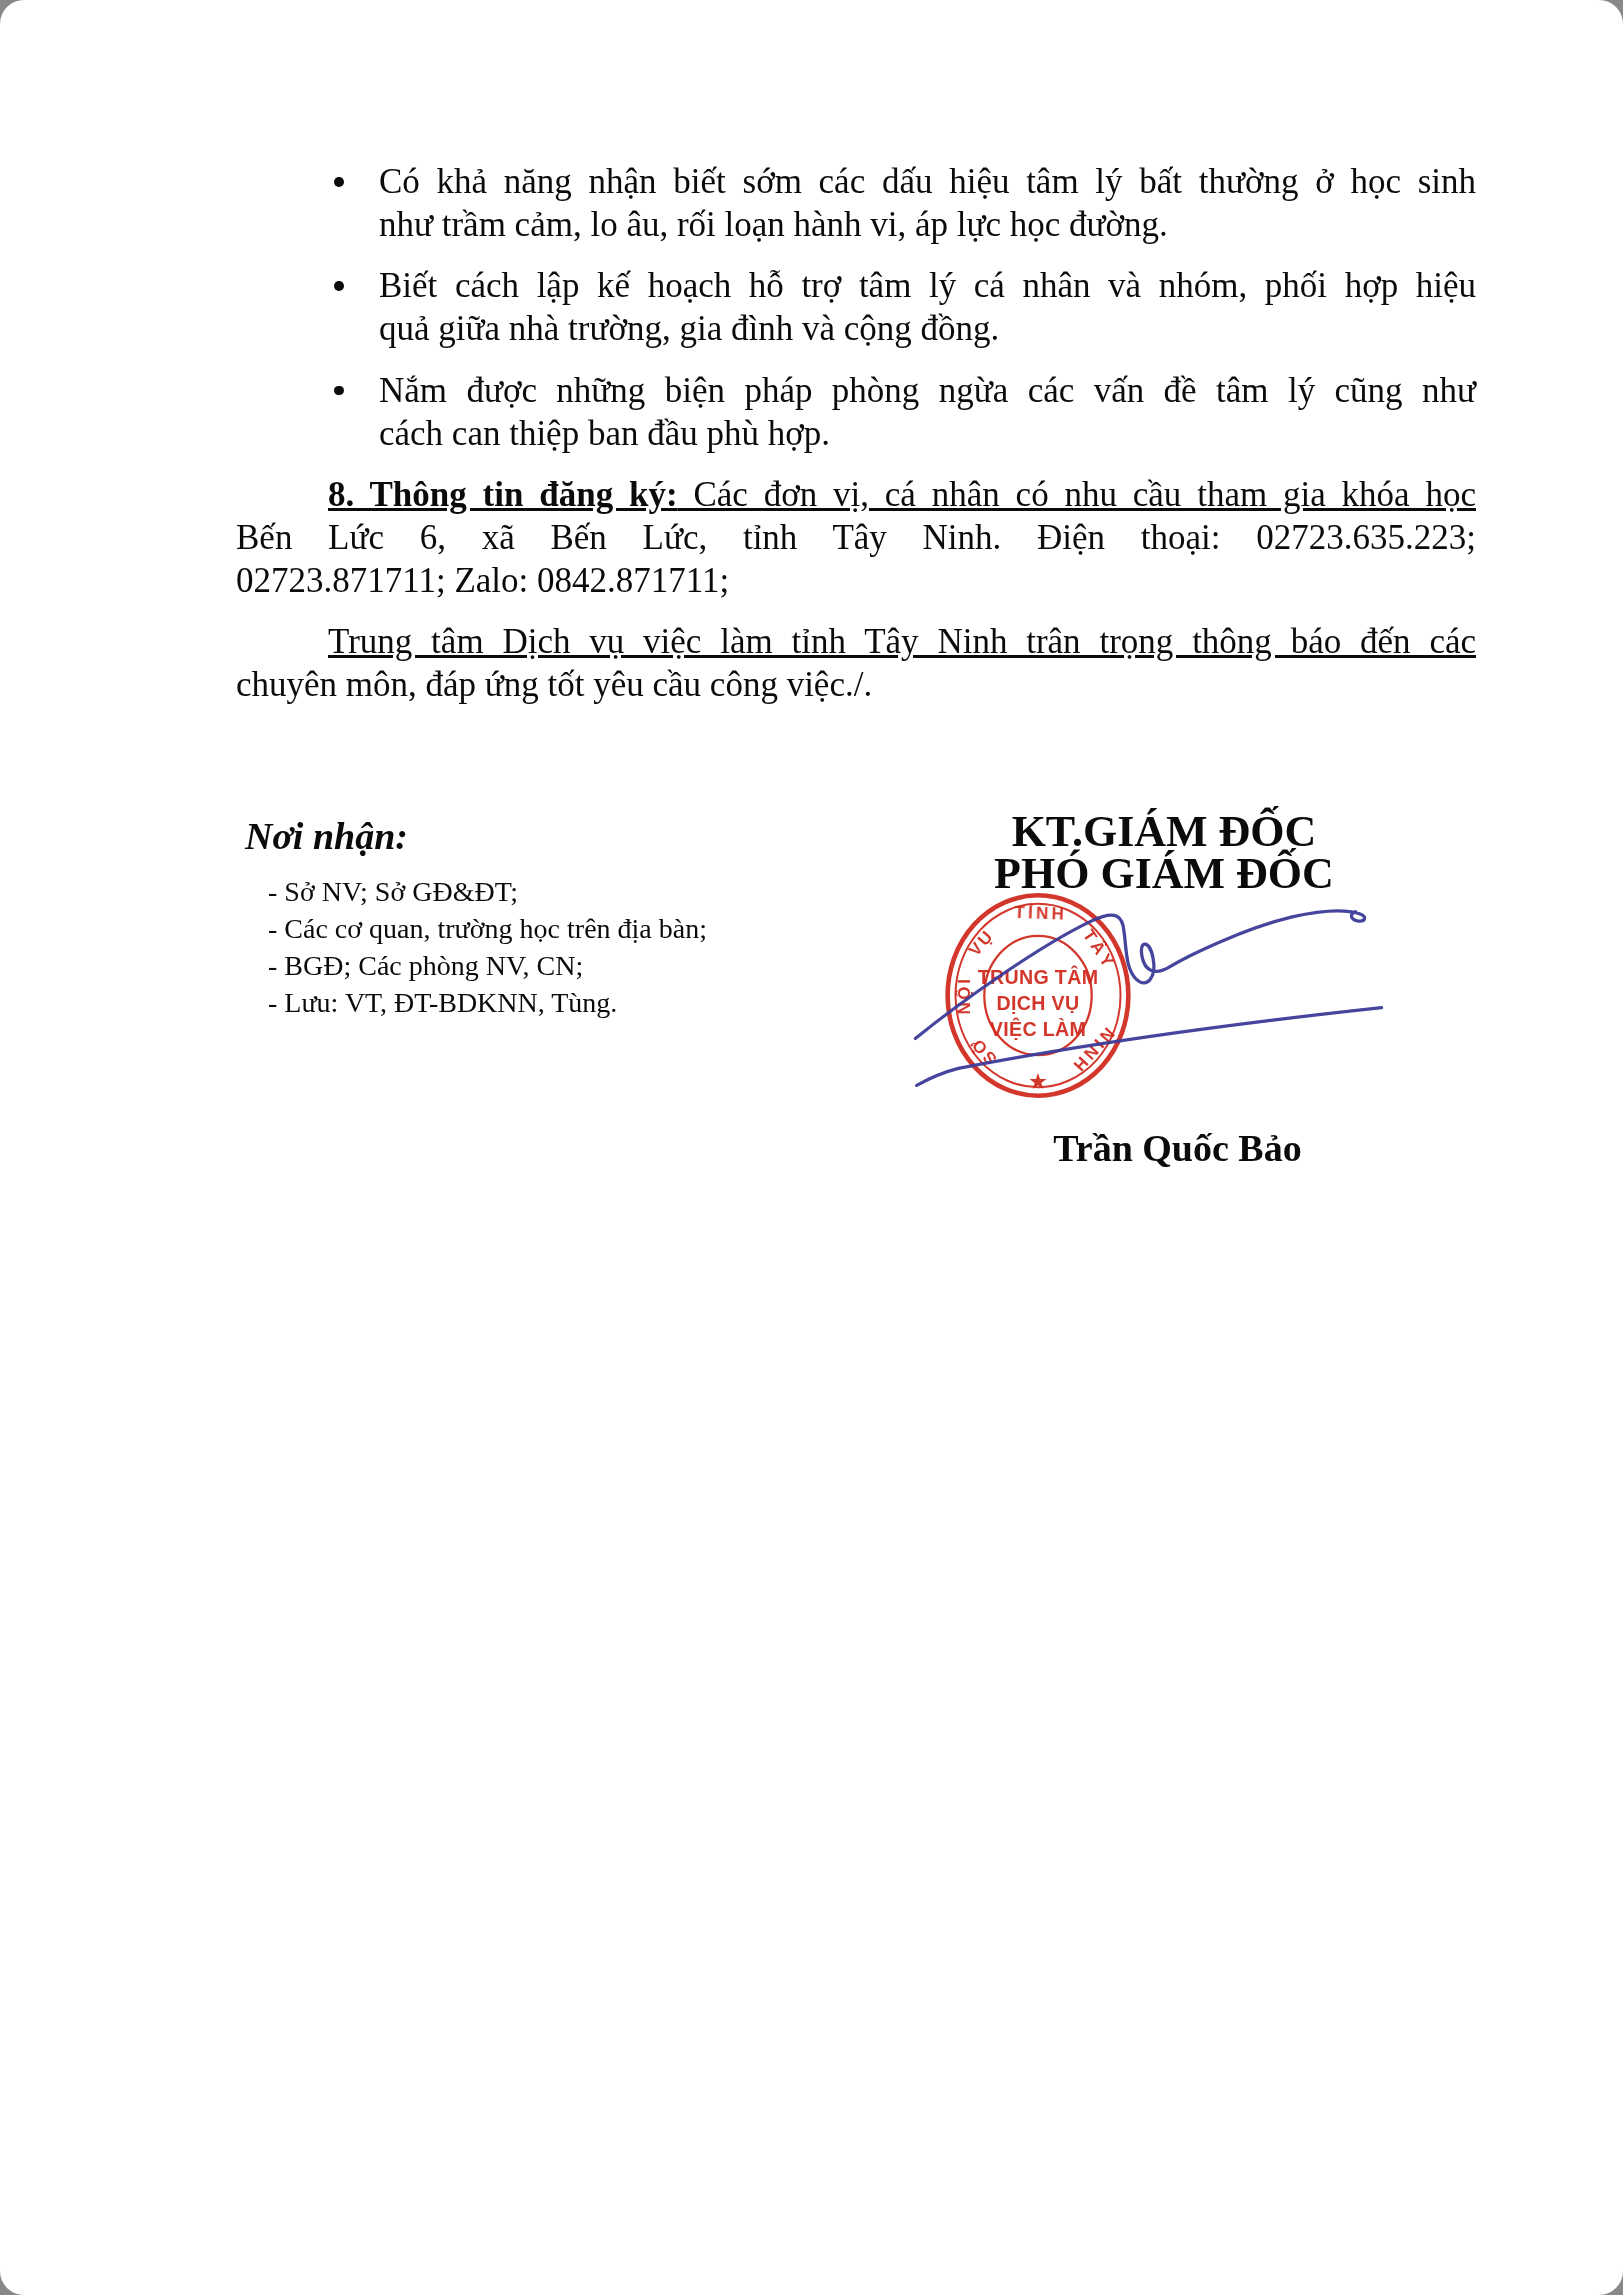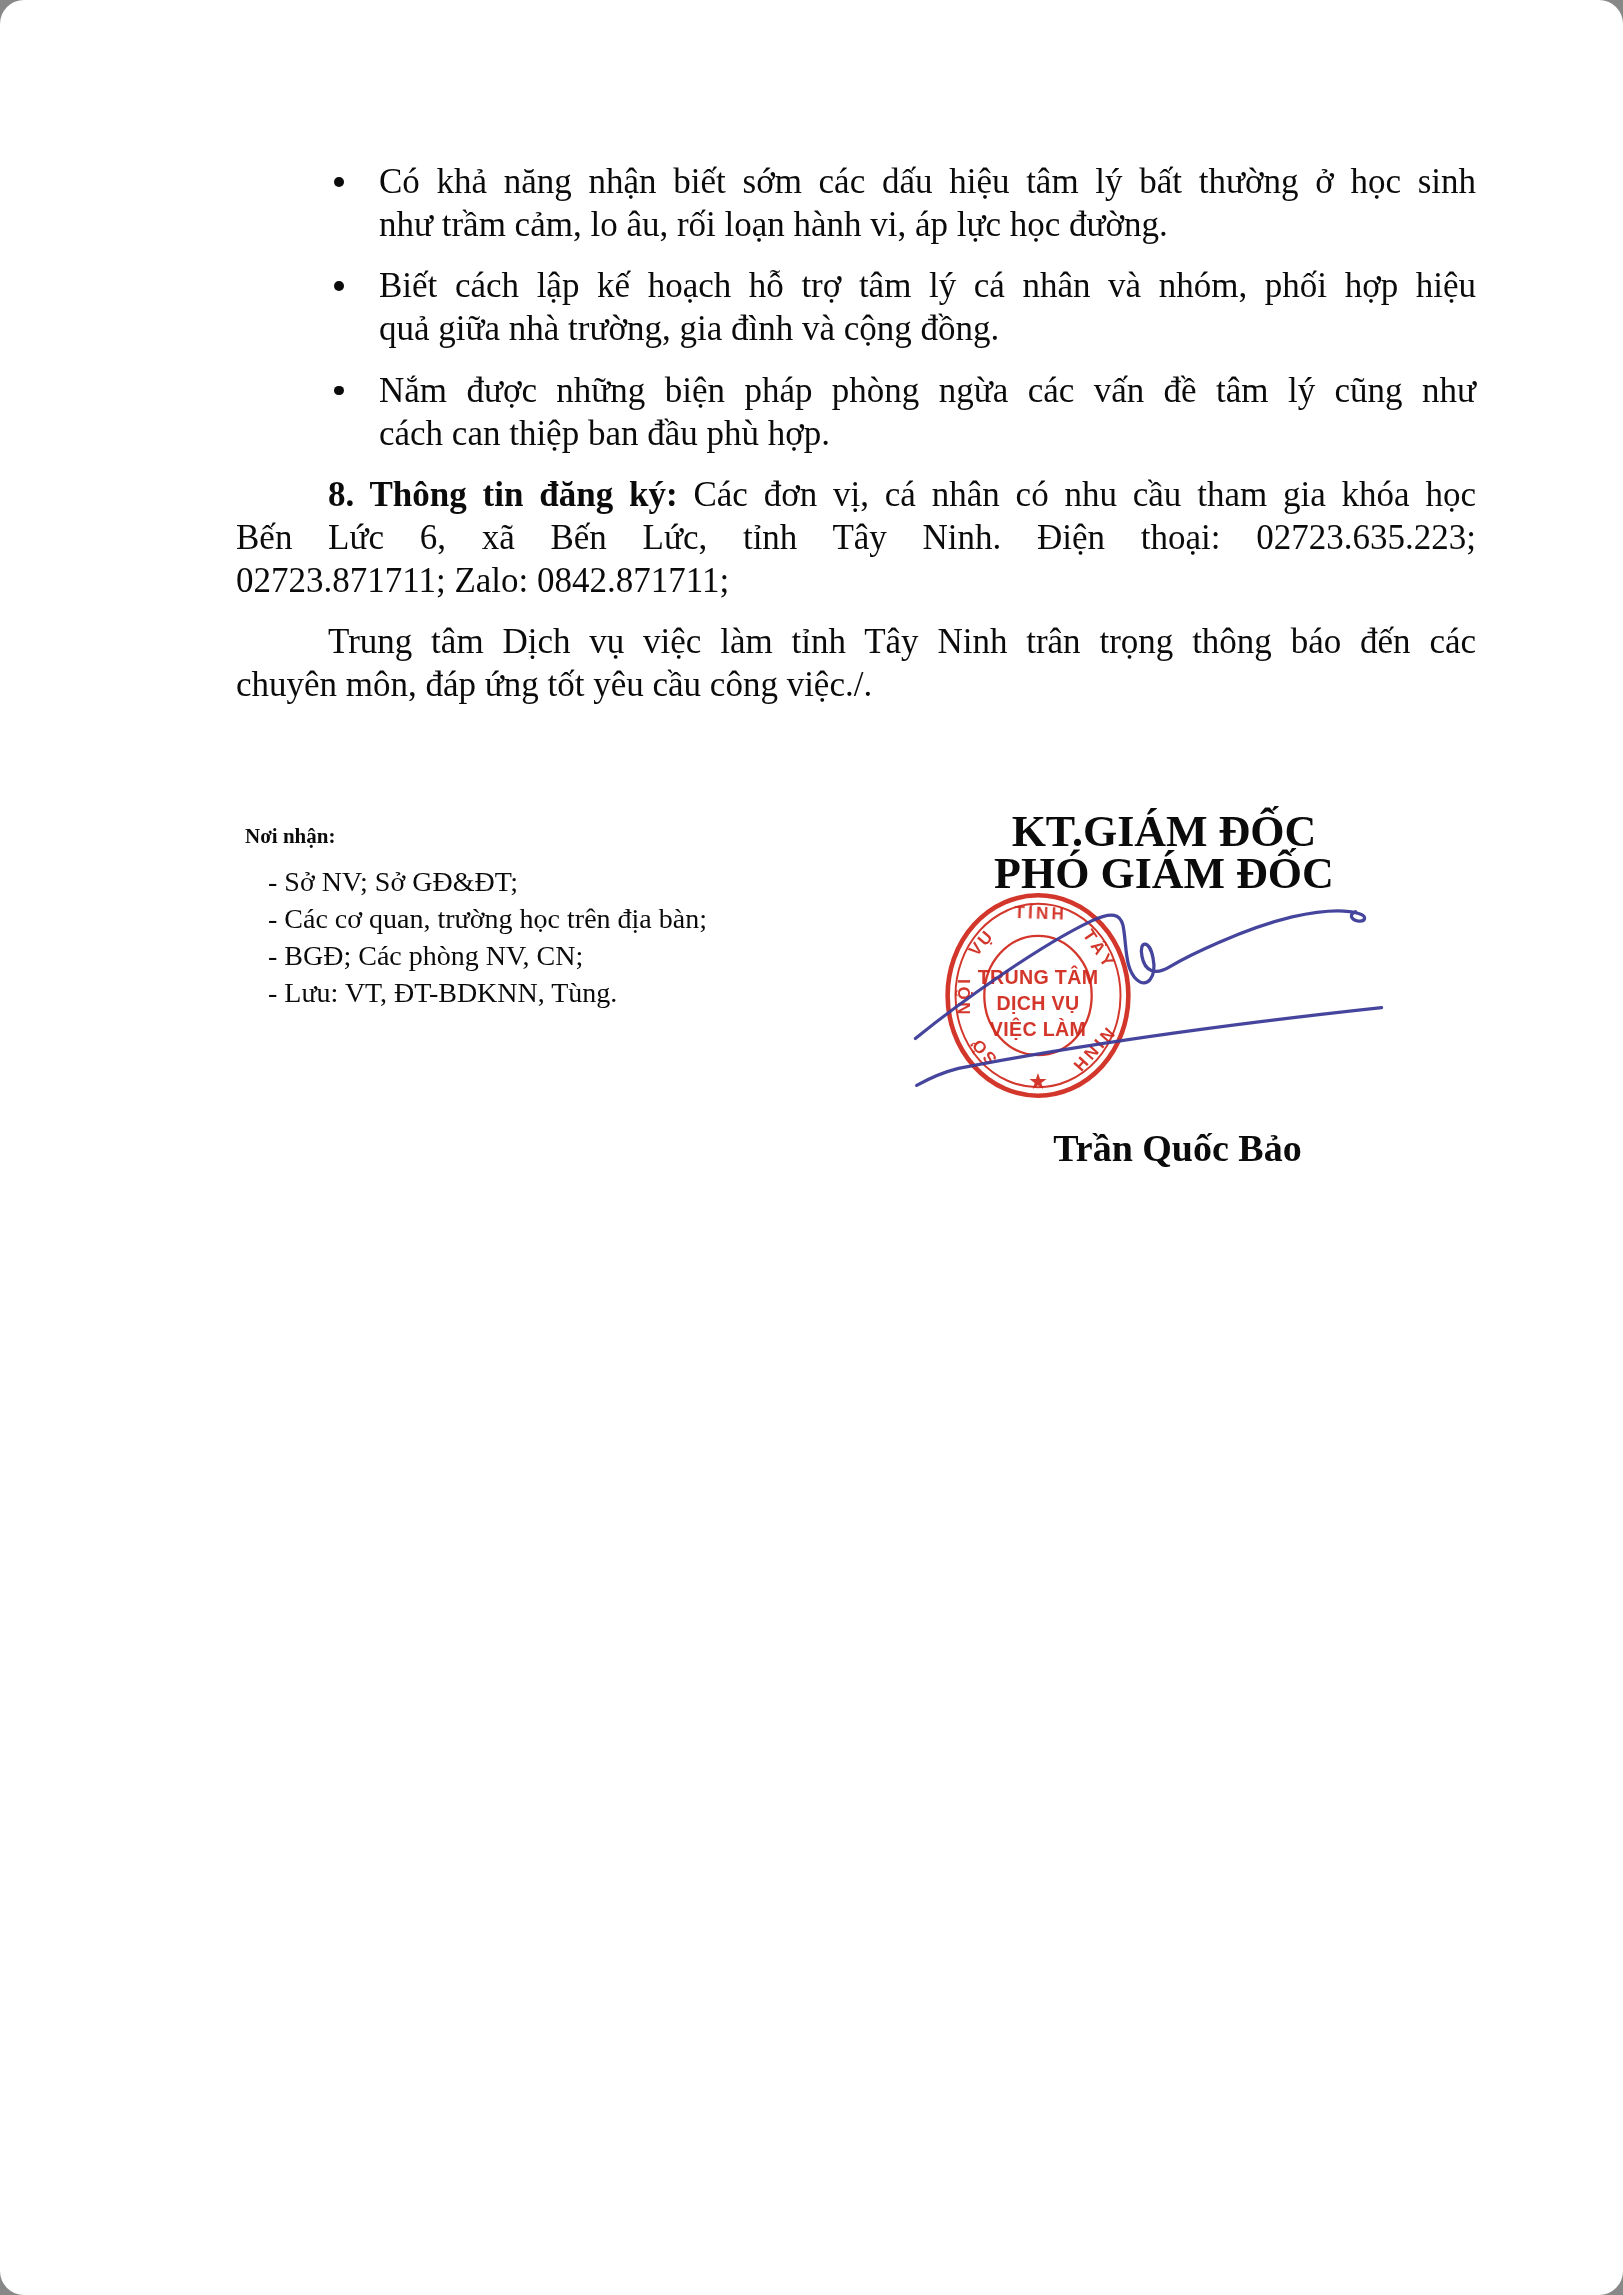--- a/index.html
+++ b/index.html
@@ -16,43 +16,44 @@
     position:absolute;
     left:236px;top:160px;width:1240px;
   }
   .ln{
     font-size:35px;
     line-height:43px;
     text-align:justify;
     white-space:normal;
   }
   .just{ text-align:justify; text-align-last:justify; }
-  .indent{ text-indent:92px; }
+  .indent{ text-indent:92px;text-decoration:underline; }
   .bullet{
     position:relative;
     padding-left:143px;
     margin-bottom:18.3px;
   }
   .bullet .dot{
     position:absolute;
     left:98px;top:17px;
     width:9.8px;height:9.8px;border-radius:50%;
     background:#0b0b0b;
   }
   .para{ margin:0 0 18.3px 0; }
   .recipients{
     position:absolute;
     left:245px;top:819px;
     width:589px;
   }
   .recipients .label{
-    font-size:21px;
+    font-size:38px;
     font-weight:bold;
+    font-style:italic;
     line-height:34px;
-    margin-bottom:10px;
+    margin-bottom:20px;
   }
   .recipients .item{
     font-size:28px;
     line-height:37px;
     padding-left:23px;
   }
   .sig-titles{
     position:absolute;
     left:935px;top:811px;width:458px;
     text-align:center;

